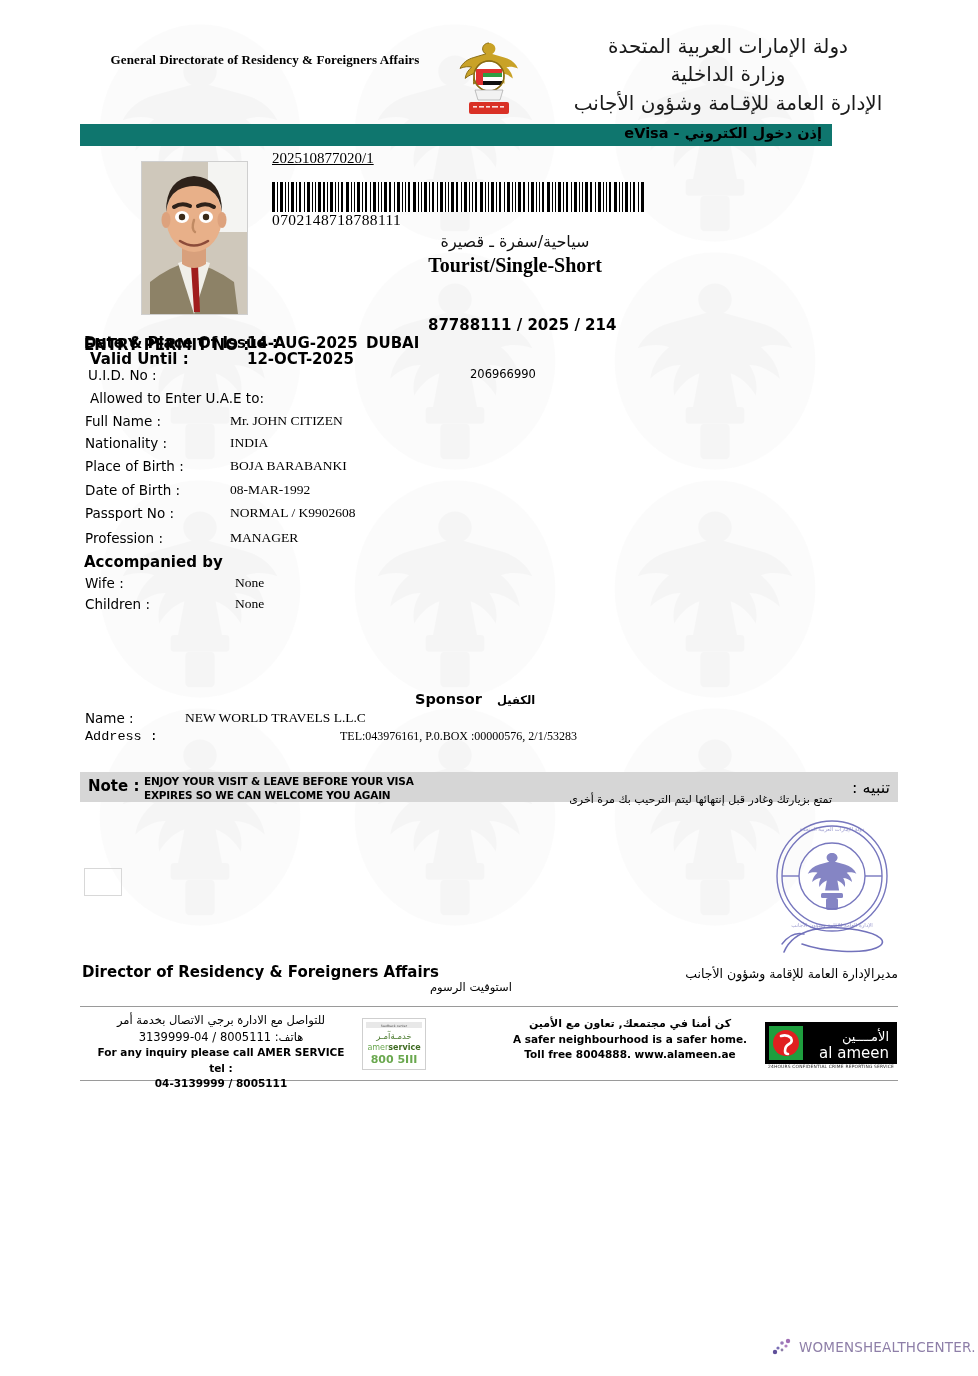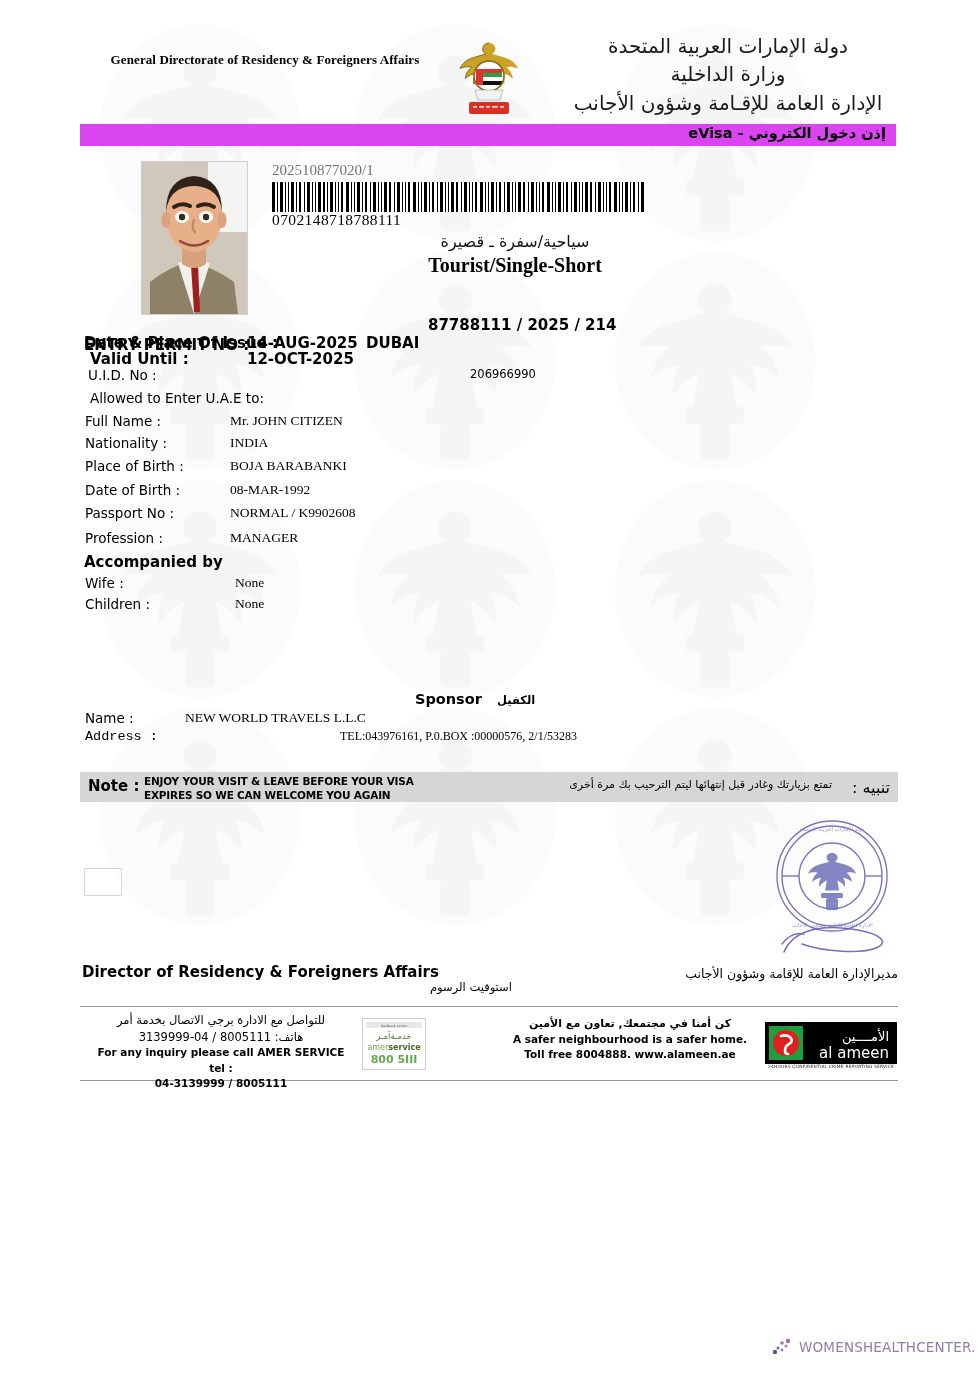--- a/index.html
+++ b/index.html
@@ -75,22 +75,22 @@
     position: absolute;
     left: 455px; top: 38px;
     width: 68px; height: 86px;
   }
   .emblem svg { display: block; }
 
   
   .evisa-band {
     position: absolute;
     left: 80px; top: 124px;
-    width: 816px; height: 22px;
-    background: #d946ef;
+    width: 752px; height: 22px;
+    background: #0f766e;
   }
   .evisa-band .txt {
     position: absolute;
     right: 10px; top: 1px;
     font-family: "DejaVu Sans", sans-serif;
     font-size: 14.5px;
     font-weight: bold;
     color: #000;
     direction: rtl;
     white-space: nowrap;
@@ -103,24 +103,25 @@
     width: 105px; height: 152px;
     border: 1px solid #cfcfcf;
     overflow: hidden;
     background: #cfc7b8;
   }
   .photo-box svg { display: block; }
 
   
   .permit-num {
     position: absolute;
-    left: 272px; top: 162px;
+    left: 272px; top: 150px;
     font-family: "Liberation Serif", serif;
     font-size: 15px;
-    color: #737373;
+    color: #000000;
+    text-decoration: underline;
   }
   .barcode {
     position: absolute;
     left: 272px; top: 182px;
     width: 372px; height: 30px;
   }
   .barcode-digits {
     position: absolute;
     left: 272px; top: 211px;
     font-family: "Liberation Serif", serif;
@@ -210,21 +211,21 @@
     position: absolute;
     left: 64px; top: 3px;
     font-family: "DejaVu Sans", sans-serif;
     font-weight: bold;
     font-size: 10.5px;
     line-height: 1.3;
     letter-spacing: -0.2px;
   }
   .note-ar {
     position: absolute;
-    right: 66px; top: 6px;
+    right: 66px; top: 21px;
     width: 300px;
     direction: rtl;
     text-align: right;
     font-family: "DejaVu Sans", sans-serif;
     font-size: 11px;
     line-height: 1.25;
   }
   .note-lbl-ar {
     position: absolute;
     right: 8px; top: 6px;

